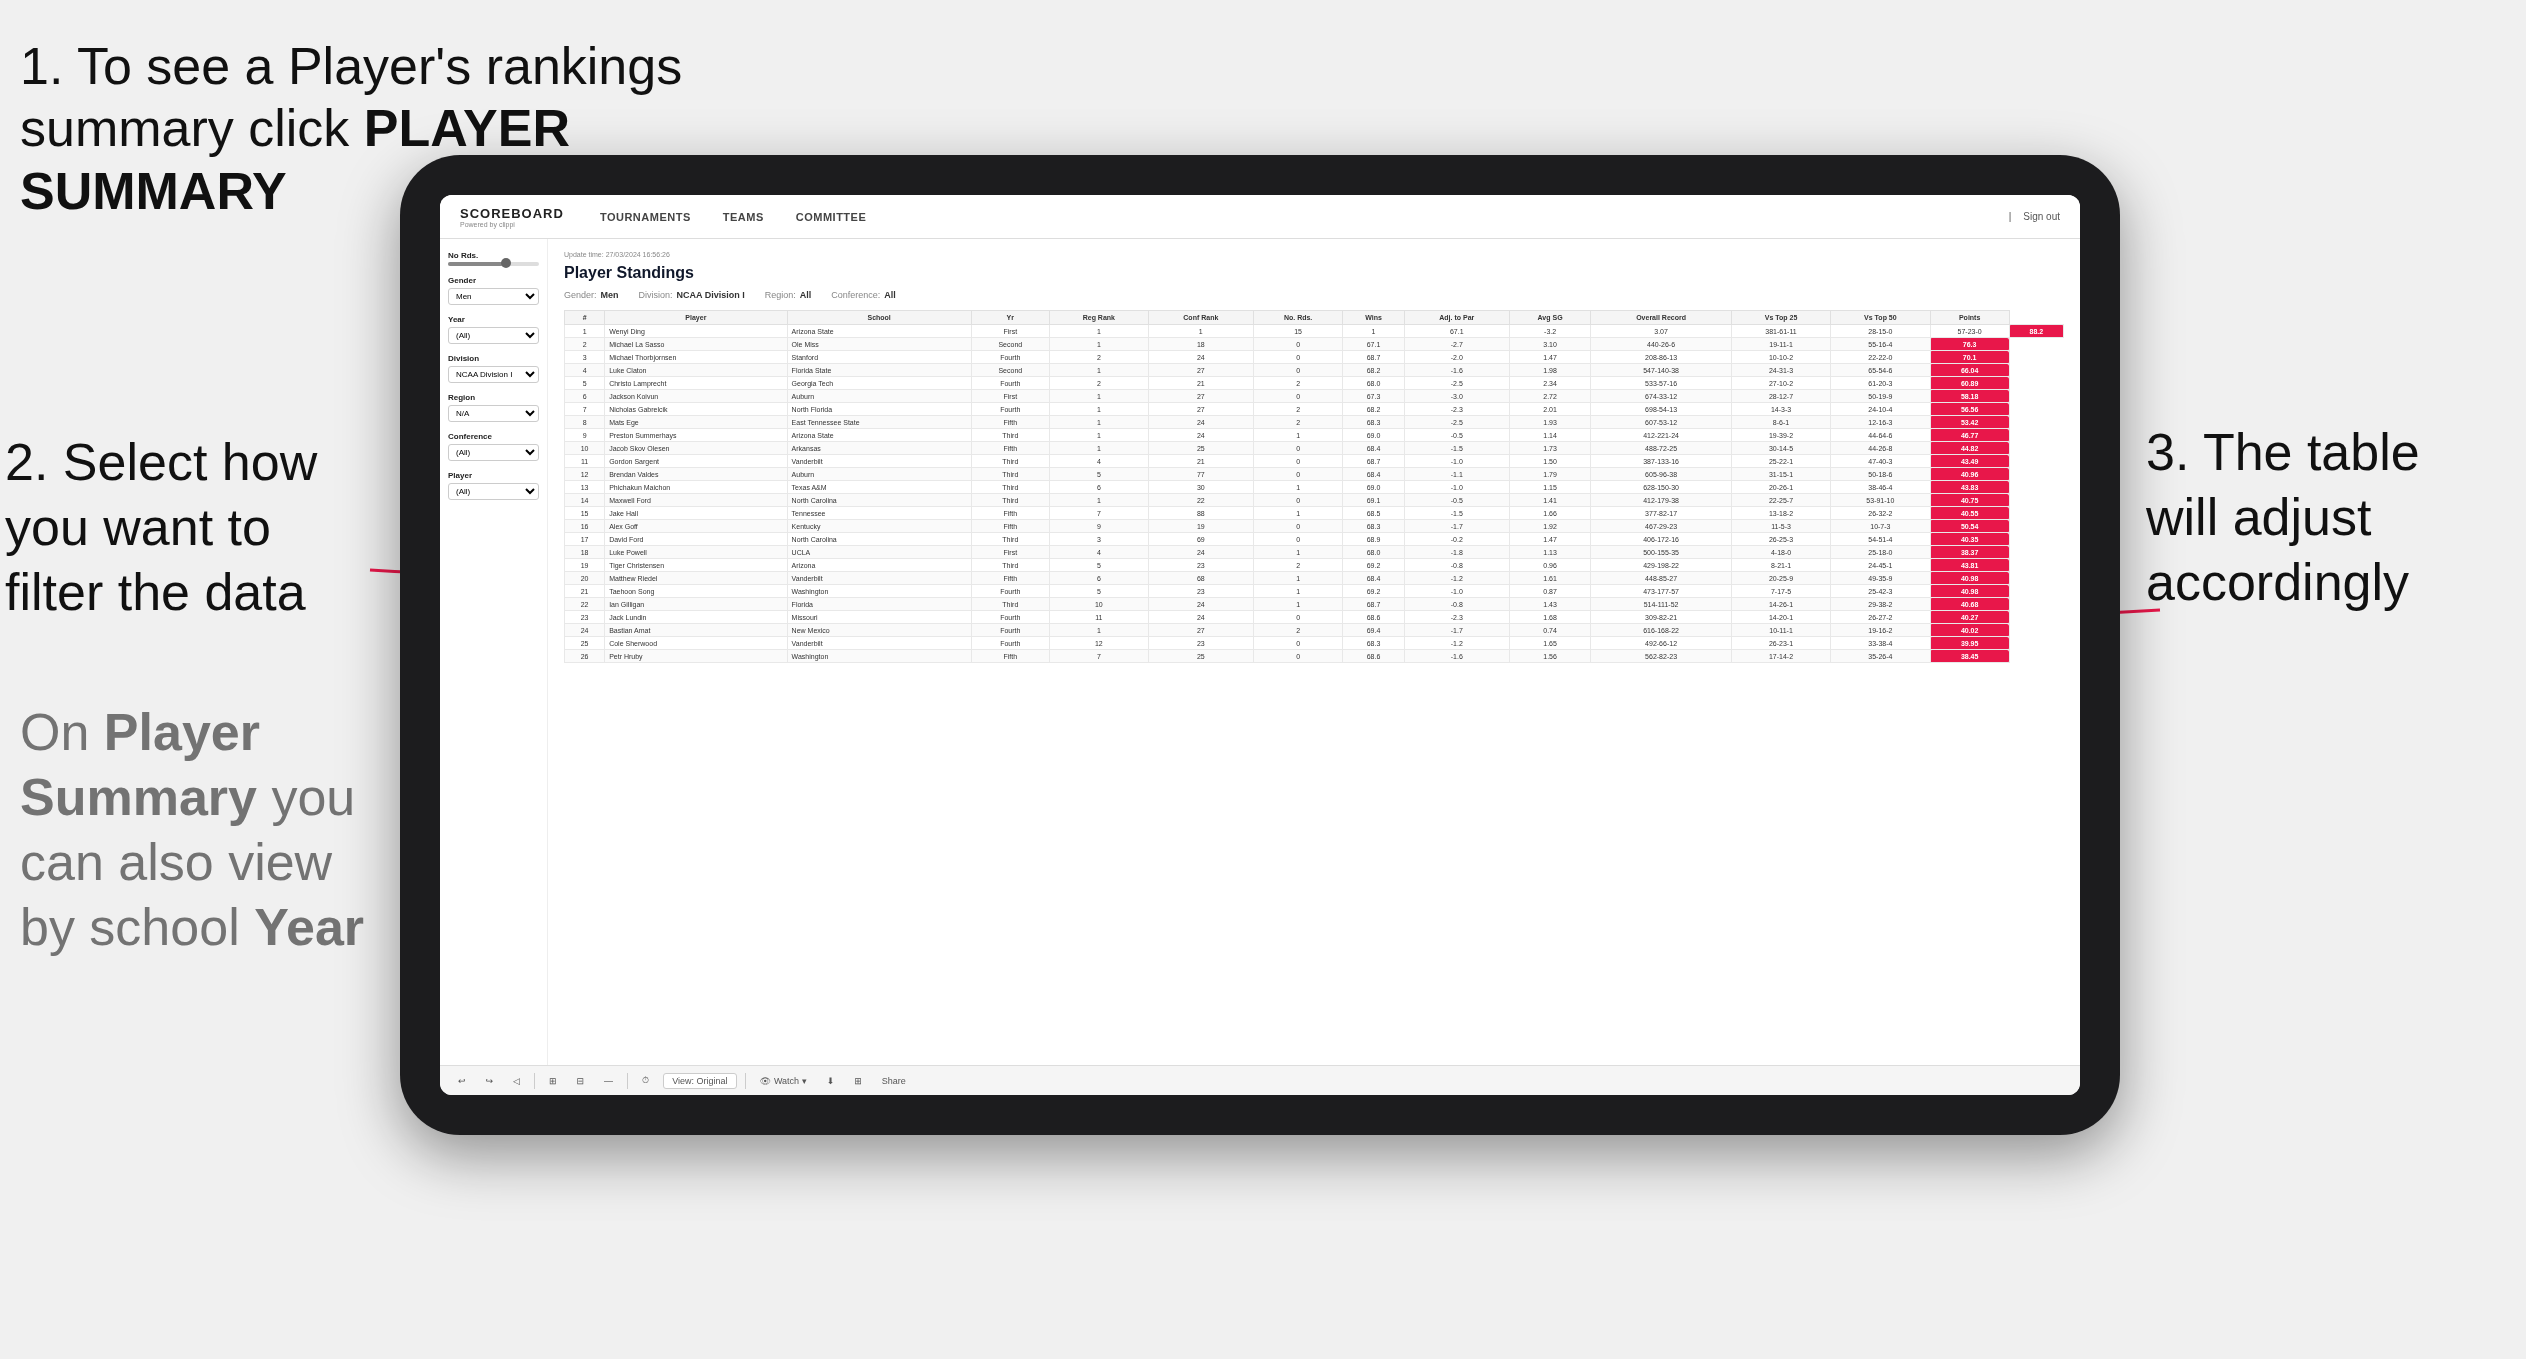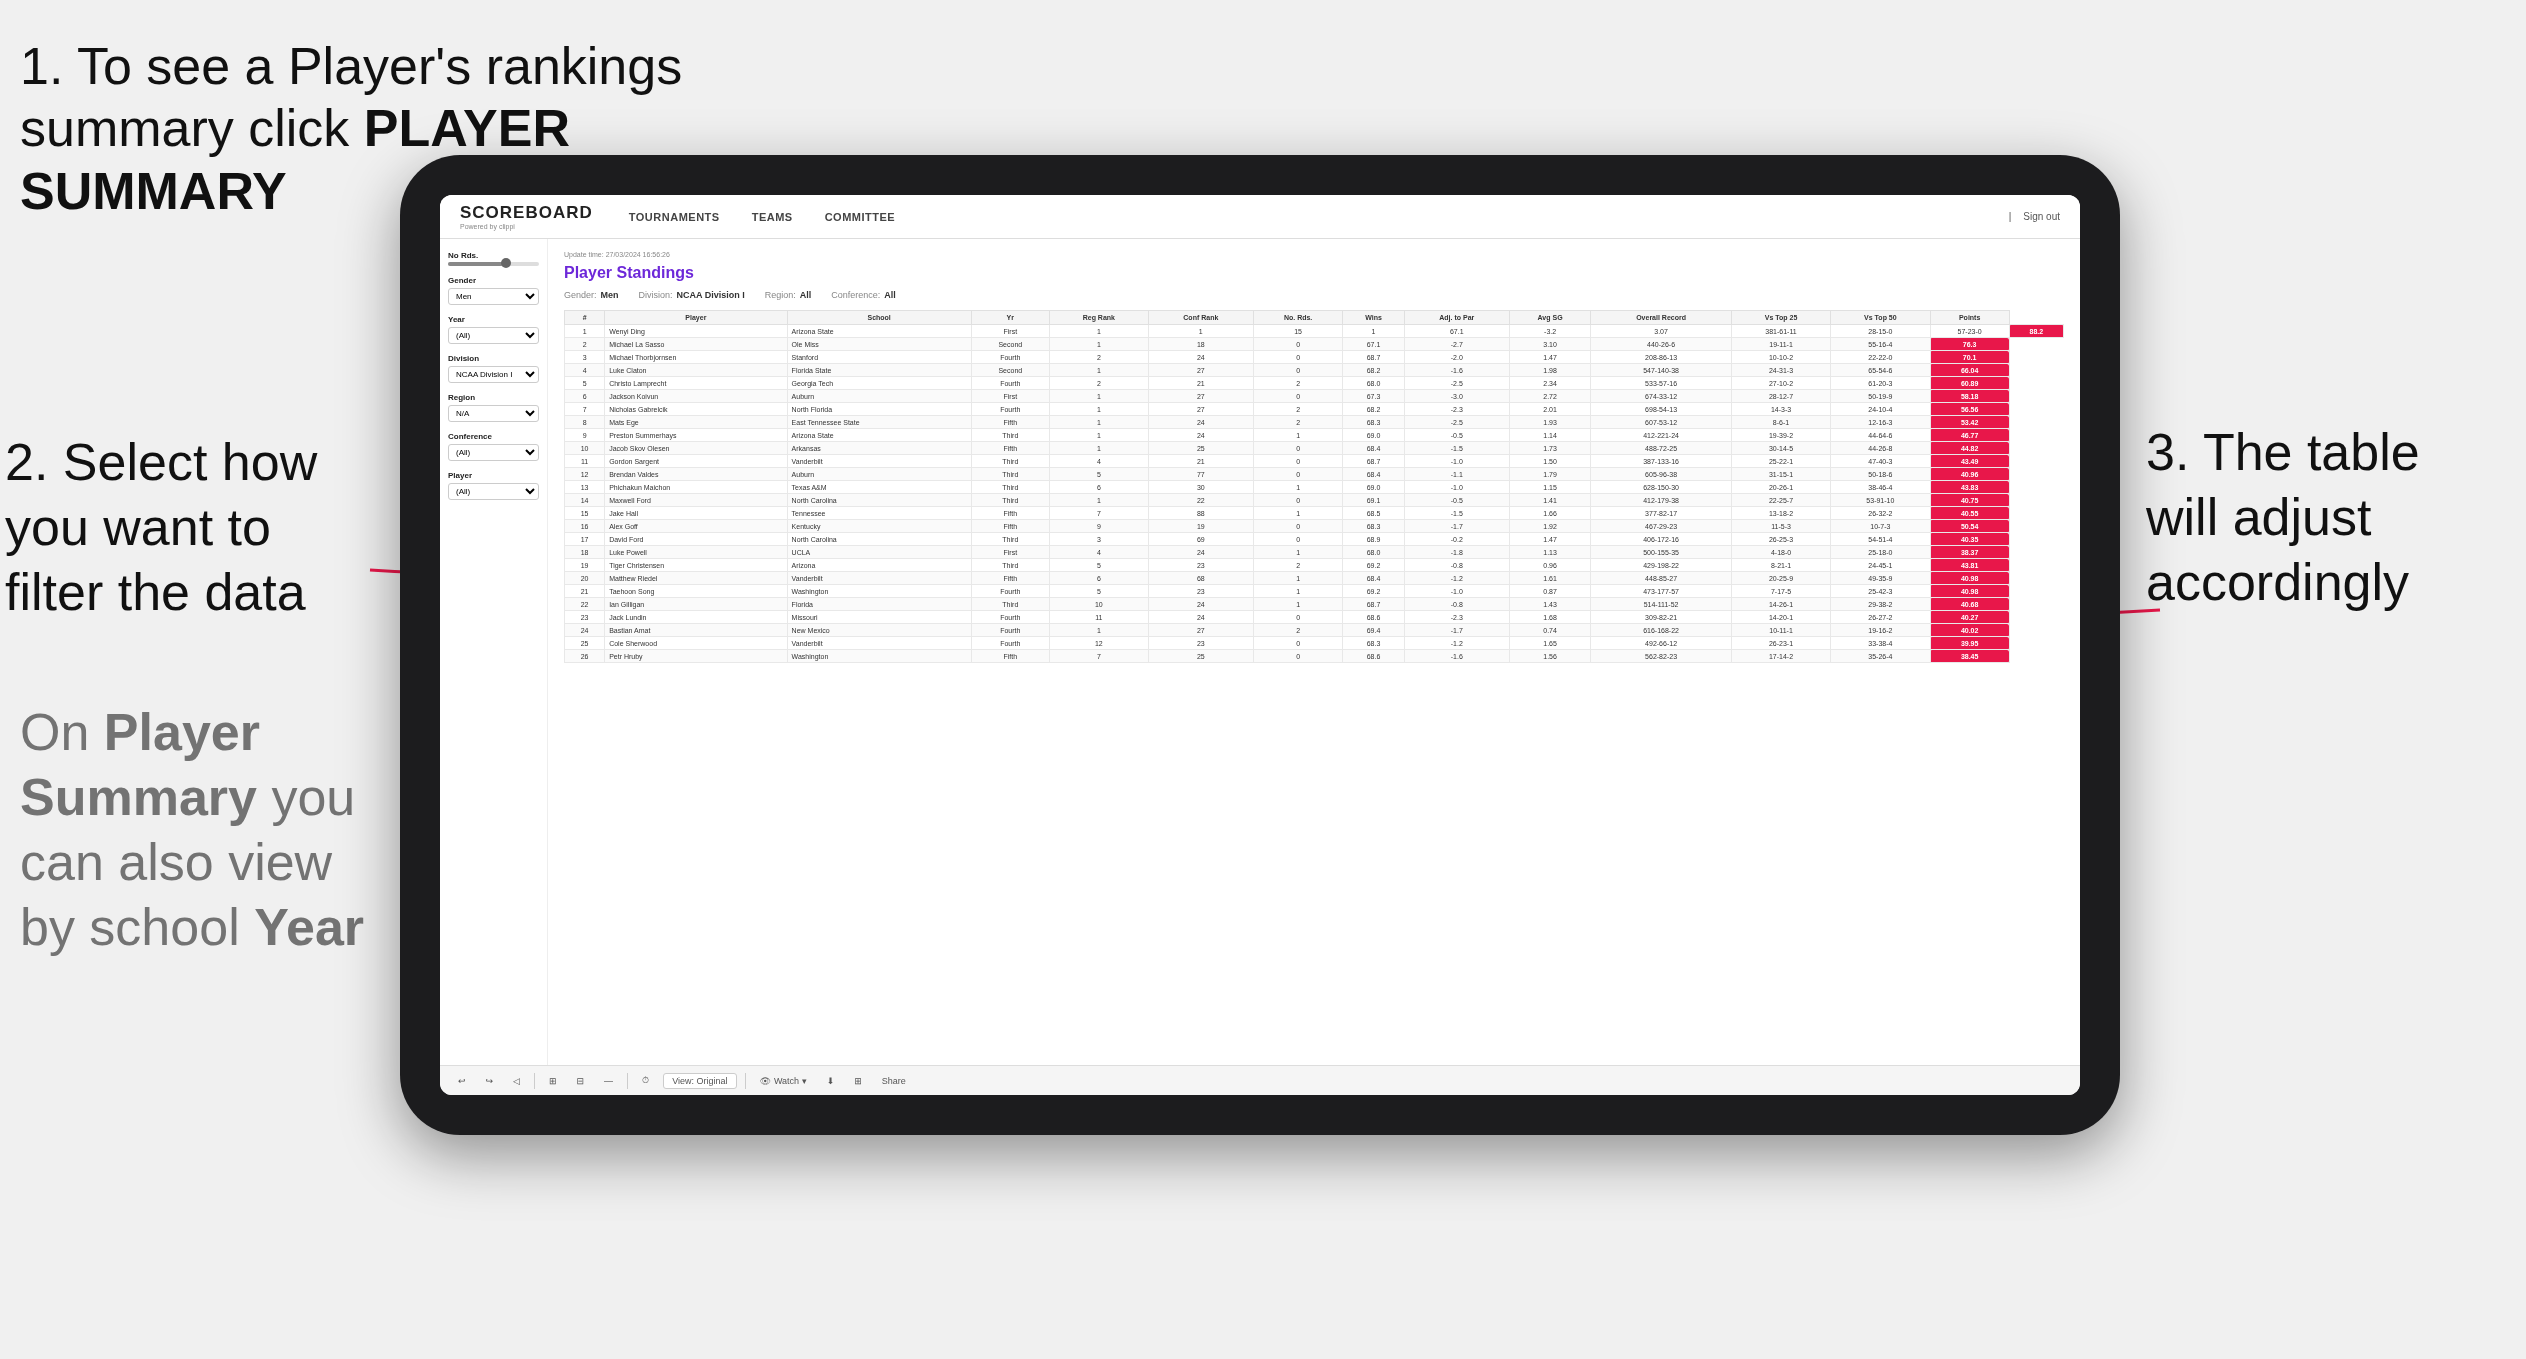--- a/index.html
+++ b/index.html
@@ -89,21 +89,21 @@
       padding: 0 20px;
       height: 44px;
       gap: 0;
     }
     .nav-logo {
       display: flex;
       flex-direction: column;
       margin-right: 20px;
     }
     .nav-logo-title {
-      font-size: 17px;
+      font-size: 13px;
       font-weight: 800;
       color: #222;
       letter-spacing: 1px;
       text-transform: uppercase;
     }
     .nav-logo-sub {
       font-size: 7px;
       color: #888;
     }
     .nav-items {
@@ -237,21 +237,21 @@
       font-size: 8px;
     }
     .update-time {
       font-size: 7px;
       color: #888;
       margin-bottom: 6px;
     }
     .standings-title {
       font-size: 16px;
       font-weight: 700;
-      color: #6d28d9;
+      color: #0f172a;
       margin-bottom: 8px;
     }
     .filter-row {
       display: flex;
       gap: 20px;
       margin-bottom: 10px;
       font-size: 9px;
       color: #333;
       align-items: center;
     }

